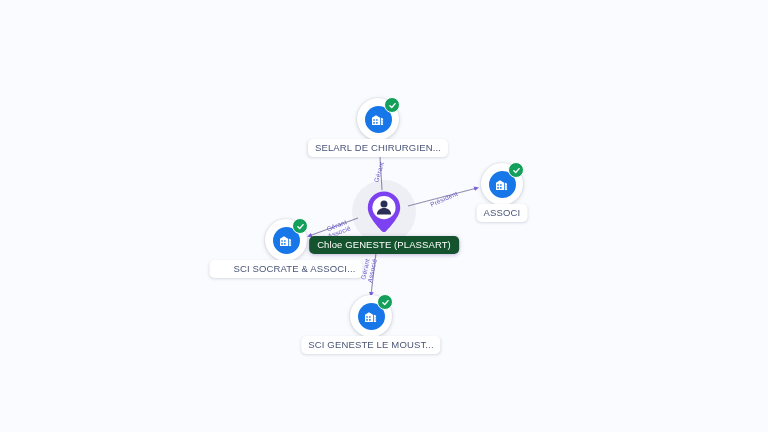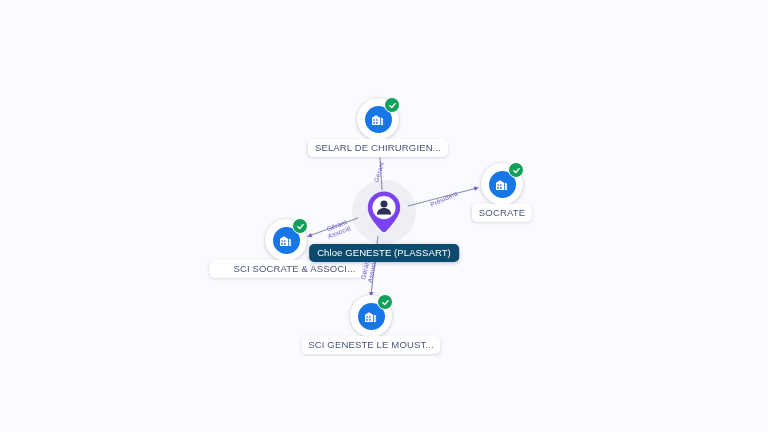--- a/index.html
+++ b/index.html
@@ -99,29 +99,28 @@
     position: absolute;
     left: -18px;
     top: -22px;
     width: 36px;
     height: 44px;
   }
   .person-pin svg { display: block; }
   .person-label {
     position: absolute;
     transform: translateX(-50%);
-    background: #0c4a6e;
+    background: #14532d;
     color: #ffffff;
     font-size: 9.5px;
     letter-spacing: 0.1px;
     white-space: nowrap;
     padding: 3px 8px 4px 8px;
     border-radius: 5px;
     box-shadow: 0 1px 4px rgba(70,40,140,0.32);
-    margin-top: 8px;
   }
 
   
   .edge-label {
     position: absolute;
     color: #6a58c8;
     font-size: 6.5px;
     letter-spacing: 0.2px;
     white-space: nowrap;
     line-height: 1.15;
@@ -191,21 +190,21 @@
         <svg width="16" height="16" viewBox="0 0 24 24" aria-hidden="true">
           <path fill="#ffffff" d="M3 21V10.2L9 6.2l6 4V21H3zm2-2h2.2v-2.4H5V19zm0-4.2h2.2v-2.4H5v2.4zm4.2 4.2h2.2v-2.4H9.2V19zm0-4.2h2.2v-2.4H9.2v2.4zM16.2 21V9.6l3.4 2V21h-3.4zm1.4-2.2h1.2v-1.6h-1.2v1.6zm0-3.4h1.2v-1.6h-1.2v1.6z"></path>
         </svg>
       </div>
       <div class="verified-badge">
         <svg width="9" height="9" viewBox="0 0 24 24" aria-hidden="true">
           <path fill="none" stroke="#ffffff" stroke-width="3.6" stroke-linecap="round" stroke-linejoin="round" d="M5 12.5 L10 17.5 L19 7"></path>
         </svg>
       </div>
     </div>
-    <div class="node-label" style="left:0px; top:20px;">SOCRATE</div>
+    <div class="node-label" style="left:0px; top:20px;">ASSOCI</div>
   </div>
 
   <div class="node" style="left:286px; top:240px;">
     <div class="company-avatar">
       <div class="company-disc">
         <svg width="16" height="16" viewBox="0 0 24 24" aria-hidden="true">
           <path fill="#ffffff" d="M3 21V10.2L9 6.2l6 4V21H3zm2-2h2.2v-2.4H5V19zm0-4.2h2.2v-2.4H5v2.4zm4.2 4.2h2.2v-2.4H9.2V19zm0-4.2h2.2v-2.4H9.2v2.4zM16.2 21V9.6l3.4 2V21h-3.4zm1.4-2.2h1.2v-1.6h-1.2v1.6zm0-3.4h1.2v-1.6h-1.2v1.6z"></path>
         </svg>
       </div>
       <div class="verified-badge">

